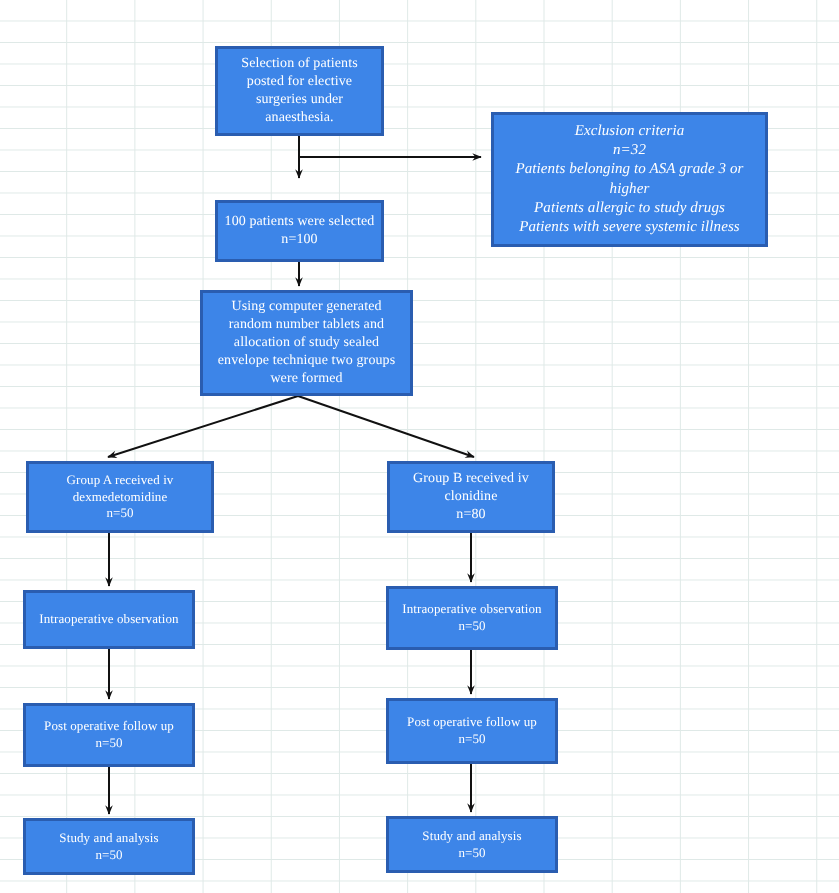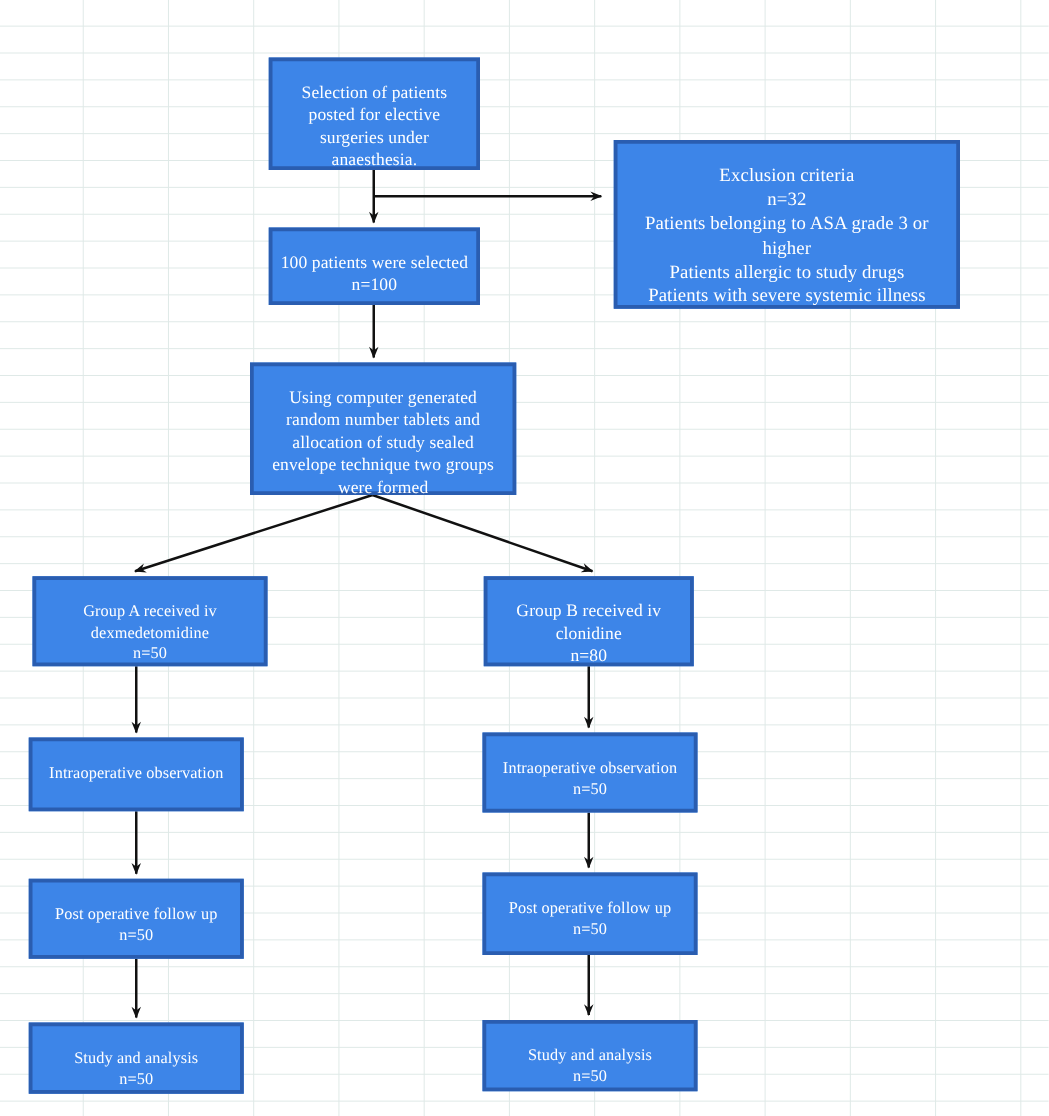--- a/index.html
+++ b/index.html
@@ -26,21 +26,21 @@
     left: 0; top: 0;
     width: 839px; height: 893px;
     pointer-events: none;
   }
   .node {
     position: absolute;
     background: #3d85e8;
     border: 3px solid #2a5db0;
     color: #ffffff;
     display: flex;
-    align-items: flex-start;
+    align-items: center;
     justify-content: center;
     text-align: center;
     line-height: 1.28;
     letter-spacing: 0.1px;
     padding: 17px 6px;
     white-space: pre-line;
     text-rendering: geometricPrecision;
   }
   .node span { display: block; width: 100%; }
 </style>
@@ -67,29 +67,29 @@
       <path d="M471,533 L471,582" marker-end="url(#ah)"></path>
       <path d="M471,650 L471,694" marker-end="url(#ah)"></path>
       <path d="M471,764 L471,812" marker-end="url(#ah)"></path>
     </g>
   </svg>
 
   <div class="node" style="left:215px; top:46px; width:169px; height:90px; font-size:14px;">
     <span>Selection of patients posted for elective surgeries under anaesthesia.</span>
   </div>
 
-  <div class="node" style="left:491px; top:112px; width:277px; height:135px; font-size:15px;">
+  <div class="node" style="left:491px; top:112px; width:277px; height:135px; font-size:15px;font-style:italic;">
     <span>Exclusion criteria
 n=32
 Patients belonging  to ASA grade 3 or higher
 Patients allergic  to study drugs
 Patients with severe systemic illness</span>
   </div>
 
-  <div class="node" style="left:215px; top:182px; width:169px; height:62px; font-size:14px;">
+  <div class="node" style="left:215px; top:200px; width:169px; height:62px; font-size:14px;">
     <span>100 patients were selected
 n=100</span>
   </div>
 
   <div class="node" style="left:200px; top:290px; width:213px; height:106px; font-size:14px;">
     <span>Using computer generated random number tablets and allocation of study sealed envelope technique two groups were formed</span>
   </div>
 
   <div class="node" style="left:26px; top:461px; width:188px; height:72px; font-size:13px;">
     <span>Group A received iv dexmedetomidine

